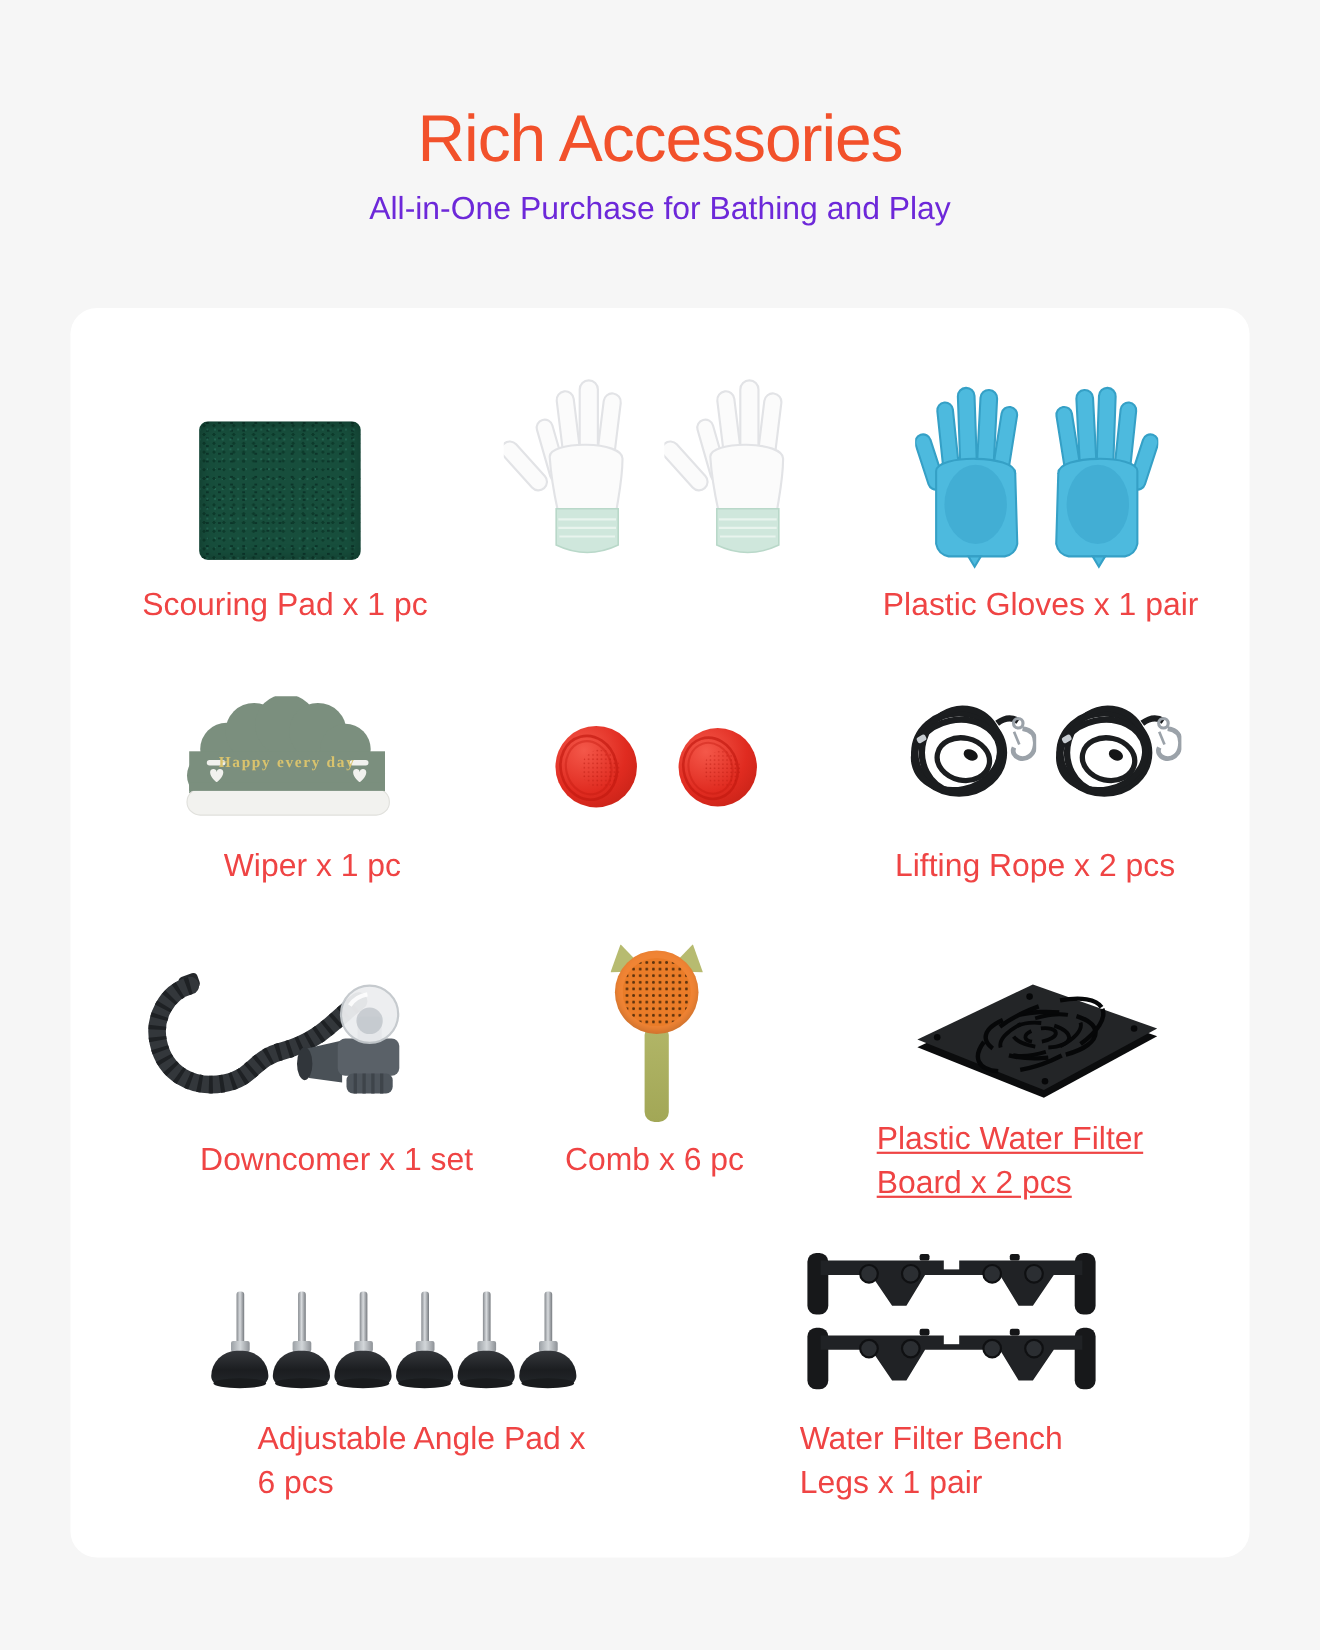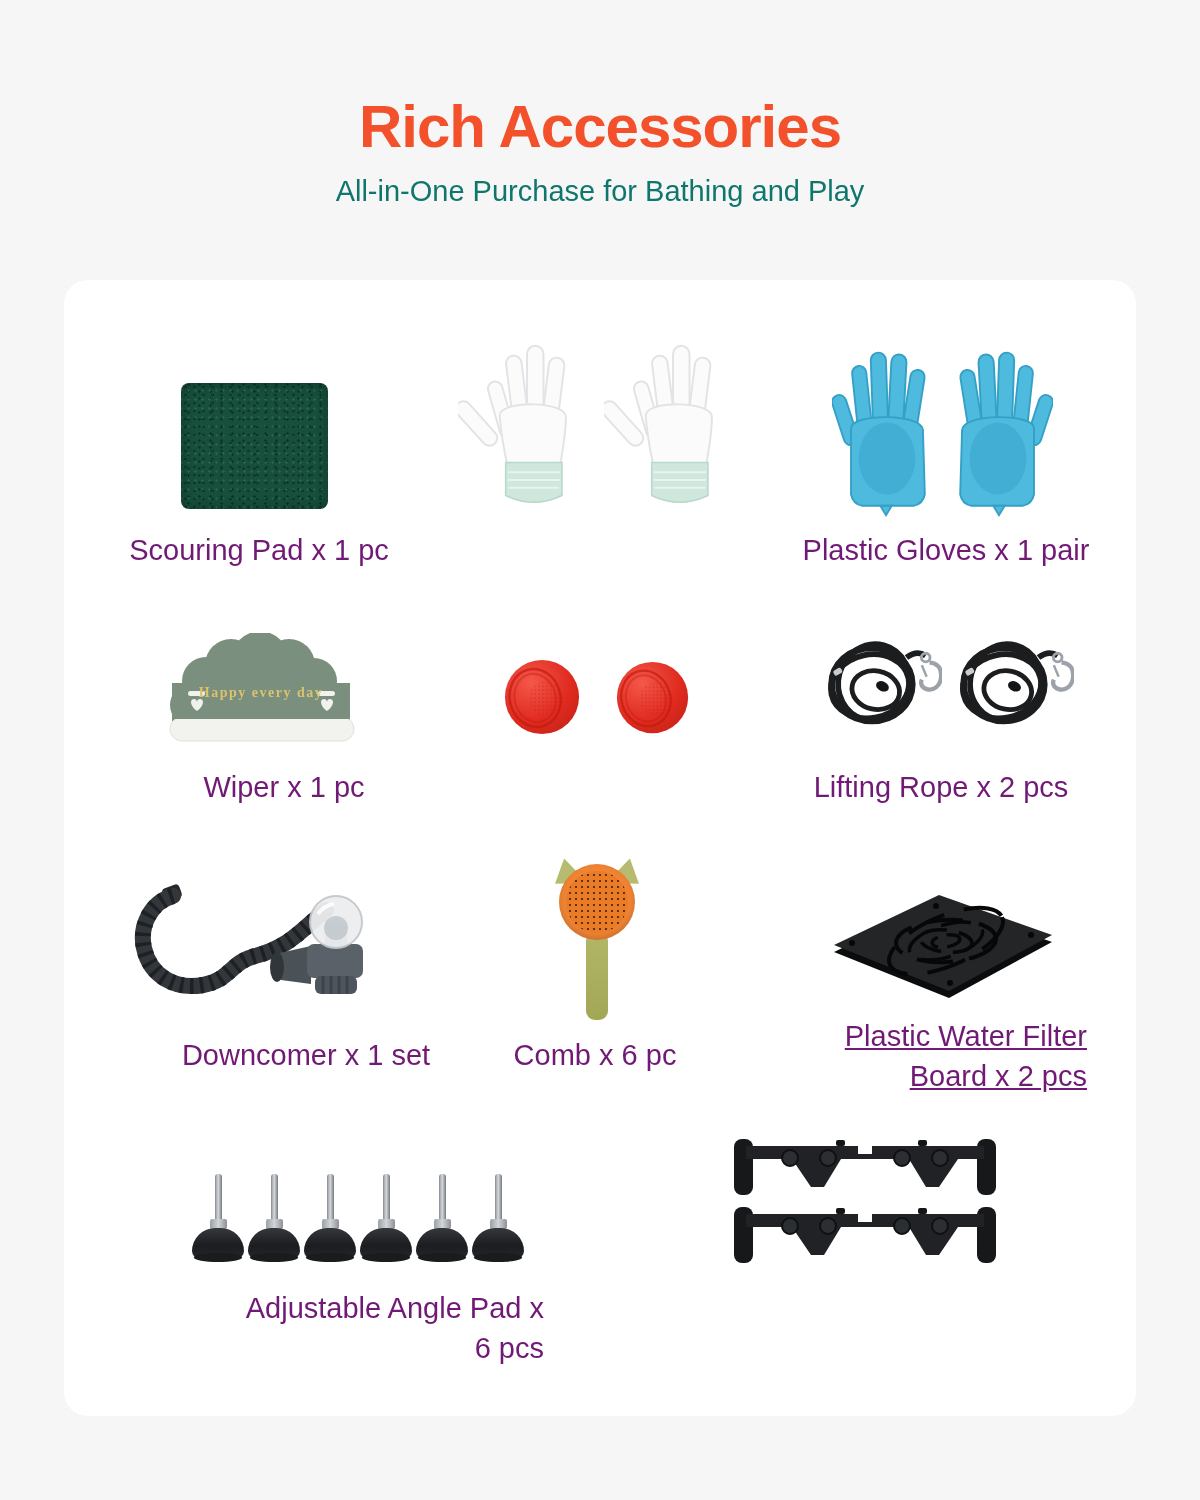--- a/index.html
+++ b/index.html
@@ -8,37 +8,37 @@
     background:#f6f6f6;
     font-family:"Liberation Sans", sans-serif;
     color:#101214;
     overflow:hidden;
   }
   .abs { position:absolute; }
 
   
   .title {
     position:absolute; left:600px; top:126px; transform:translate(-50%,-50%);
-    font-size:60px; font-weight:bold; color:#f2512b; letter-spacing:-1px; white-space:nowrap;
+    font-size:60px; font-weight:normal; color:#f2512b; letter-spacing:-1px; white-space:nowrap;
   }
   .subtitle {
     position:absolute; left:600px; top:191px; transform:translate(-50%,-50%);
-    font-size:29px; color:#0f766e; white-space:nowrap;
+    font-size:29px; color:#6d28d9; white-space:nowrap;
   }
 
   
   .card {
     position:absolute; left:64px; top:280px; width:1072px; height:1136px;
     background:#ffffff; border-radius:24px;
   }
 
   
   .lbl {
     position:absolute; transform:translate(-50%,-50%);
-    font-size:29px; line-height:40px; text-align:right; white-space:nowrap; color:#701a75;
+    font-size:29px; line-height:40px; text-align:left; white-space:nowrap; color:#ef4444;
   }
   .lbl.wrap { white-space:normal; }
 
   #lb-pad     { left:195px; top:270px; }
   #lb-nylon   { left:533px; top:270px; }
   #lb-plastic { left:882px; top:270px; }
   #lb-wiper   { left:196px; top:507px;margin-left:24px; }
   #lb-ball    { left:529px; top:507px; }
   #lb-rope    { left:877px; top:507px; }
   #lb-down    { left:194px; top:775px;margin-left:48px; }
@@ -370,14 +370,15 @@
       <g fill="#2b2e32" stroke="#0f1012" stroke-width="2">
         <circle cx="58" cy="22" r="8"></circle>
           <circle cx="96" cy="22" r="8"></circle>
         <circle cx="170" cy="22" r="8"></circle>
           <circle cx="208" cy="22" r="8"></circle>
       </g>
     </svg>
   </div>
 
   <div class="lbl wrap" id="lb-pads">Adjustable Angle Pad x 6 pcs</div>
+  <div class="lbl wrap" id="lb-legs">Water Filter Bench Legs x 1 pair</div>
 
 </div>
 
 </body></html>

